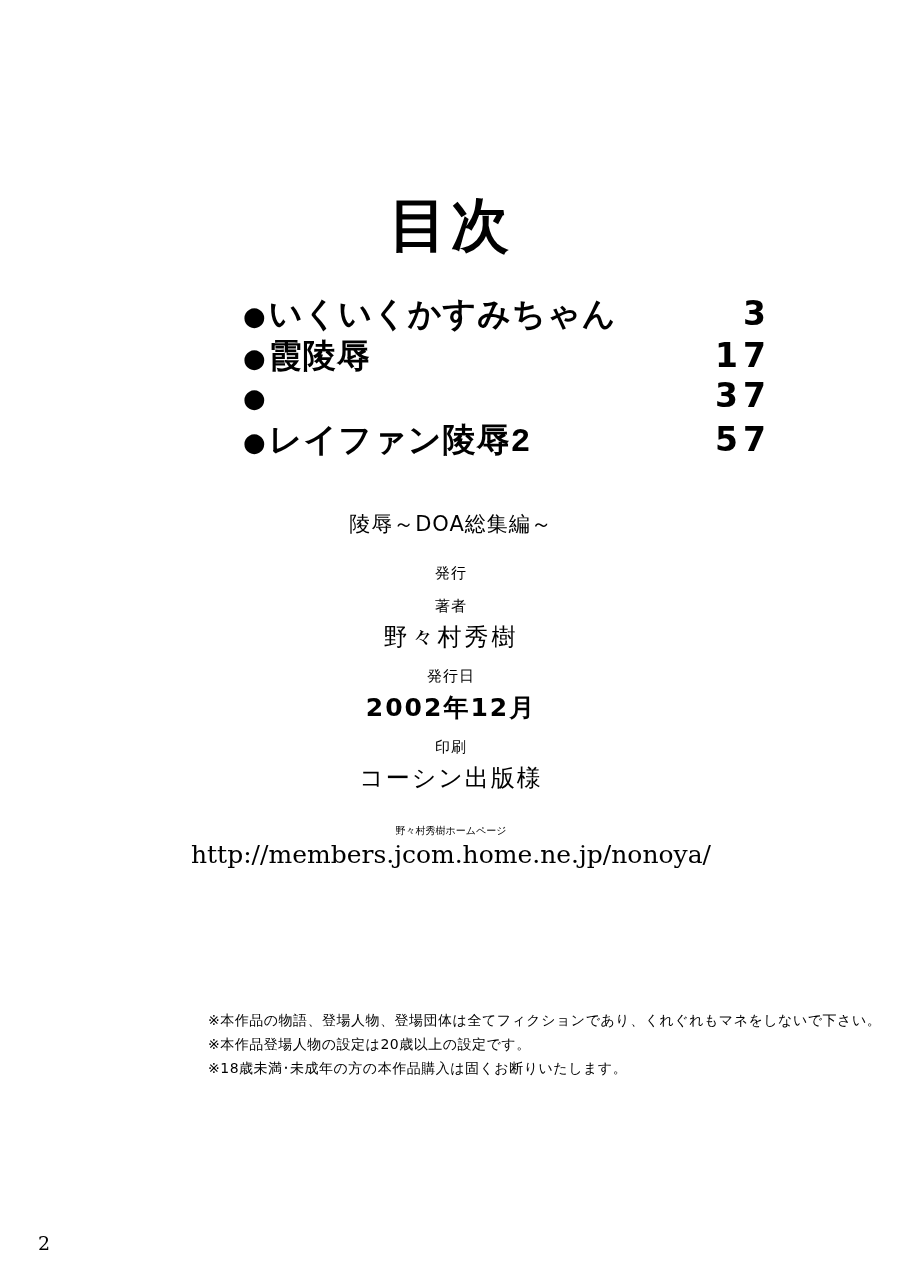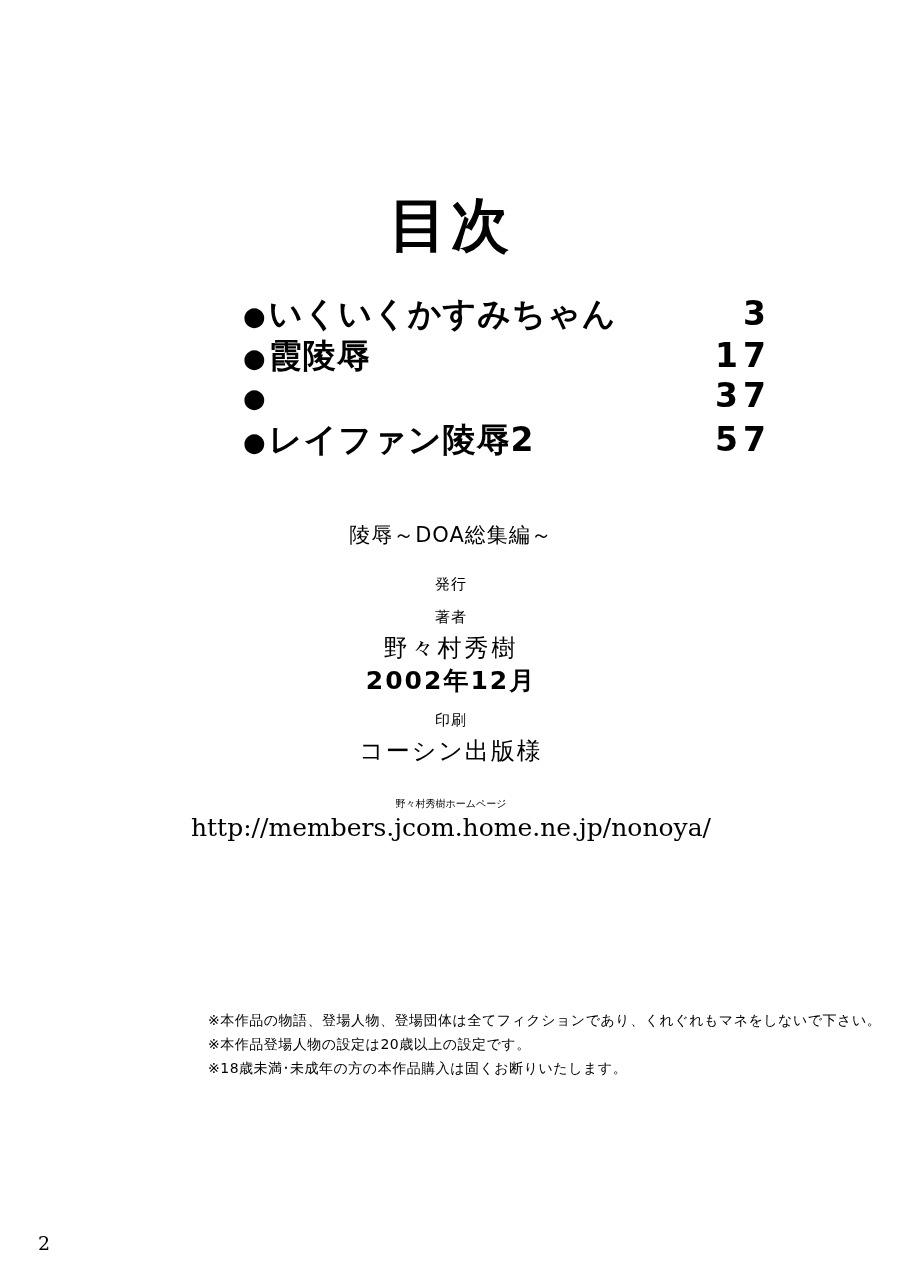--- a/index.html
+++ b/index.html
@@ -51,33 +51,34 @@
     font-weight: bold;
     letter-spacing: 1px;
   }
   .toc-bullet {
     font-size: 26px;
     margin-right: 2px;
     line-height: 1;
   }
   .toc-label {
     white-space: nowrap;
+    font-family: Liberation Mono, monospace;
   }
   .toc-page {
     margin-left: auto;
     font-size: 33px;
     font-weight: bold;
     letter-spacing: 5px;
     padding-right: 12px;
   }
 
   
   .colophon {
     position: absolute;
-    top: 521px;
+    top: 510px;
     left: 0;
     width: 902px;
     text-align: center;
   }
   .colophon-title {
     font-size: 21px;
     letter-spacing: 1px;
     margin-bottom: 26px;
   }
   .label {
@@ -176,20 +177,21 @@
   </div>
 
   <div class="colophon">
     <div class="colophon-title">陵辱～DOA総集編～</div>
 
     <div class="label">発行</div>
 
     <div class="label">著者</div>
     <div class="value-name">野々村秀樹</div>
 
+    <div class="label">発行日</div>
     <div class="value-date">2002年12月</div>
 
     <div class="label">印刷</div>
     <div class="value-print">コーシン出版様</div>
 
     <div class="hp-label">野々村秀樹ホームページ</div>
     <div class="hp-url">http://members.jcom.home.ne.jp/nonoya/</div>
   </div>
 
   <div class="notices">

